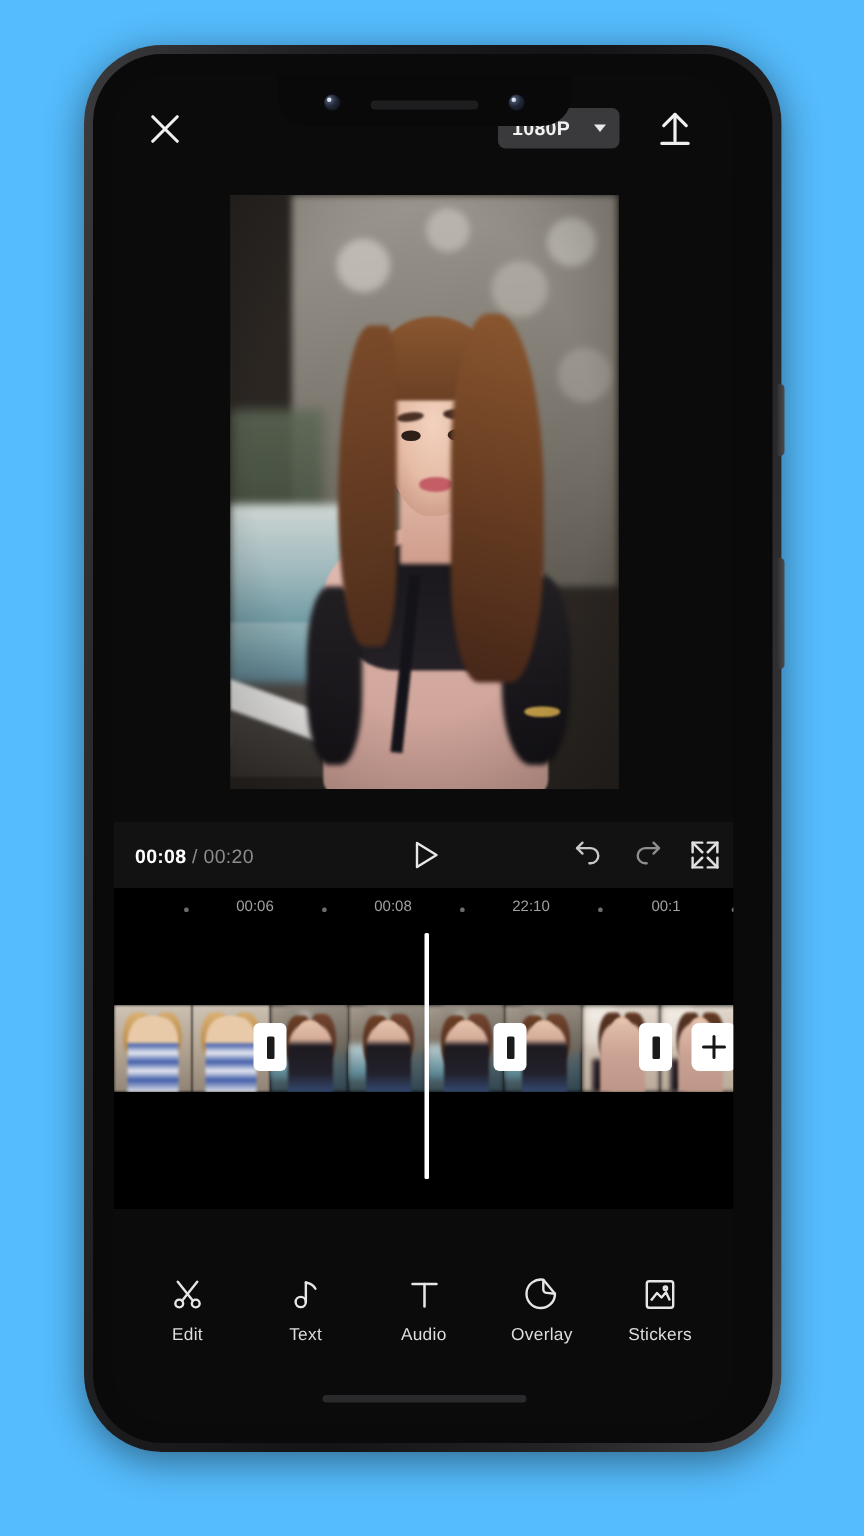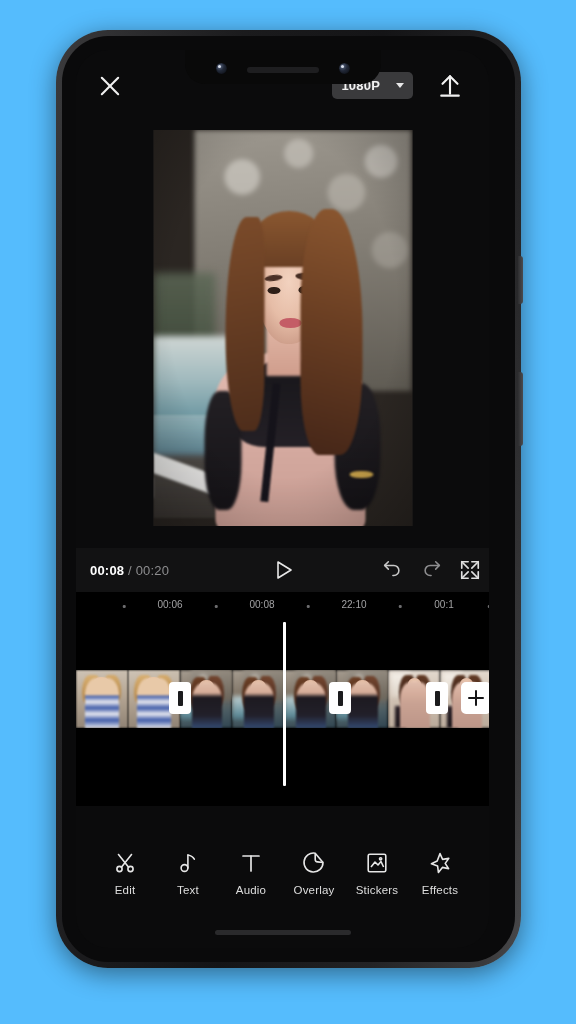--- a/index.html
+++ b/index.html
@@ -656,25 +656,17 @@
         <div class="tool-item">
           <div class="tool-icon">
             <svg viewBox="0 0 24 24" fill="none" stroke="#e6e6e6" stroke-width="1.6" stroke-linejoin="round">
               <rect x="3.2" y="3.2" width="17.6" height="17.6" rx="1.6"></rect>
               <polyline points="6,16 10,11 13,14 16,10.5 18.6,16"></polyline>
               <circle cx="15.6" cy="7.8" r="1.1"></circle>
             </svg>
           </div>
           <div class="tool-label">Stickers</div>
         </div>
-        <div class="tool-item">
-          <div class="tool-icon">
-            <svg viewBox="0 0 24 24" fill="none" stroke="#e6e6e6" stroke-width="1.6" stroke-linejoin="round">
-              <path d="M12 2.6 L14.6 8.4 L20.8 7.4 L17.2 12.4 L20.6 17.6 L14.4 16.4 L10.4 21.4 L9.6 15 L3.4 12.8 L9.2 10 Z"></path>
-            </svg>
-          </div>
-          <div class="tool-label">Effects</div>
-        </div>
       </div>
 
     <div id="home-indicator"></div>
   </div>
 </div>
 
 </body></html>

